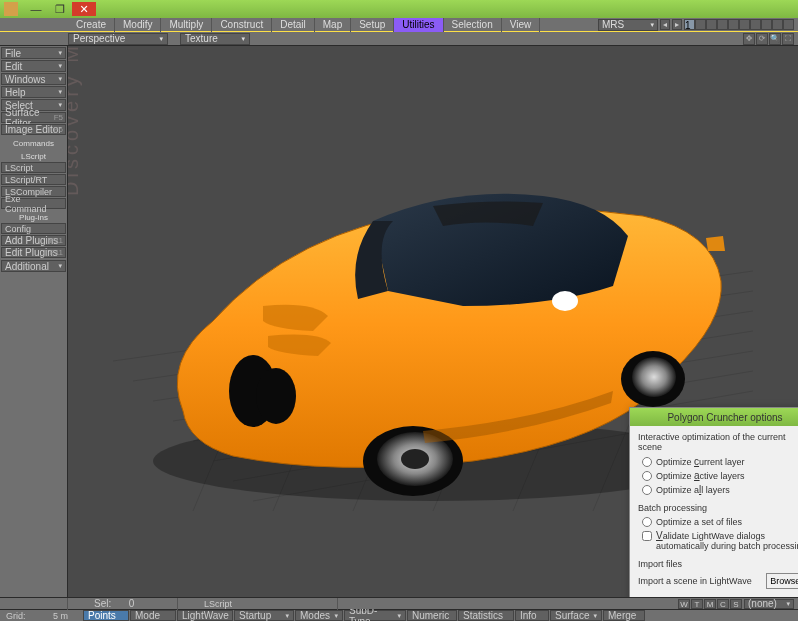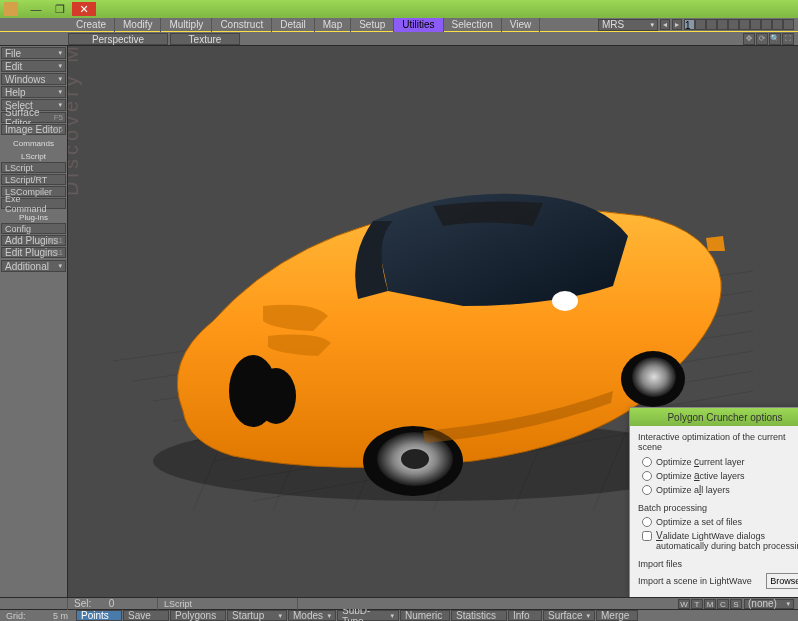--- a/index.html
+++ b/index.html
@@ -15,21 +15,21 @@
     .menubar { height: 14px; background: #707070; display: flex; align-items: center; padding-left: 68px; border-bottom: 1px solid #fde047; }
     .menu-item { padding: 0 8px; color: #ddd; font-size: 10px; height: 14px; line-height: 14px; border-right: 1px solid #555; }
     .menu-item.active { background: #8b5cf6; color: #000; text-align: right; }
     .menubar-right { position: absolute; right: 4px; display: flex; align-items: center; gap: 2px; }
     .mrs-dropdown { width: 60px; height: 12px; background: #606060; border: 1px solid #444; color: #ddd; padding: 0 3px; display: flex; align-items: center; justify-content: space-between; }
     .layer-boxes { display: flex; gap: 0; }
     .layer-box { width: 11px; height: 11px; border: 1px solid #444; background: #606060; }
     .nav-arrow { width: 10px; height: 11px; background: #606060; border: 1px solid #444; display: flex; align-items: center; justify-content: center; font-size: 8px; color: #ccc; }
     
     .toolbar2 { height: 14px; background: #707070; display: flex; align-items: center; padding-left: 68px; border-bottom: 1px solid #2a2a2a; }
-    .perspective-drop { width: 100px; height: 12px; background: #606060; border: 1px solid #444; color: #ddd; padding: 0 4px; display: flex; align-items: center; justify-content: space-between; margin-right: 2px; flex-direction: column; }
+    .perspective-drop { width: 100px; height: 12px; background: #606060; border: 1px solid #444; color: #ddd; padding: 0 4px; display: flex; align-items: center; justify-content: space-between; margin-right: 12px; }
     .toolbar2-right { position: absolute; right: 4px; display: flex; gap: 1px; }
     .tool-icon { width: 12px; height: 12px; background: #606060; border: 1px solid #444; display: flex; align-items: center; justify-content: center; font-size: 8px; color: #aaa; }
     
     .main-area { display: flex; height: calc(100% - 18px - 14px - 14px - 12px - 12px); }
     
     .sidebar { width: 68px; background: #707070; display: flex; flex-direction: column; border-right: 1px solid #2a2a2a; }
     .sidebar-dropdown { height: 12px; background: #606060; border: 1px solid #444; color: #ccc; padding: 0 3px; display: flex; align-items: center; justify-content: space-between; font-size: 9px; margin: 1px; text-align: center; }
     .sidebar-item { height: 11px; background: #606060; border: 1px solid #444; color: #ccc; padding: 0 3px; display: flex; align-items: center; font-size: 9px; margin: 0 1px 1px 1px; position: relative; }
     .sidebar-item .key { position: absolute; right: 2px; color: #999; font-size: 8px; }
     .sidebar-section { height: 11px; color: #ddd; text-align: center; font-size: 8px; line-height: 11px; margin-top: 2px; }
@@ -281,21 +281,21 @@
             <span>Import a scene in LightWave</span>
             <button class="browse-btn">Browse...</button>
           </div>
         </div>
       </div>
 
     </div>
   </div>
 </div>
 
-<div class="infobar" style="position:relative;">
+<div class="infobar" style="position:relative;gap:20px;">
   <div class="info-cell" style="width:68px;"></div>
   <div class="info-cell" style="width:90px;"><span>Sel:</span>&nbsp;&nbsp;&nbsp;&nbsp;&nbsp;&nbsp;&nbsp;<span>0</span></div>
   <div class="info-cell" style="width:140px;">LScript</div>
   <div class="infobar-right">
     <div id="wtmcs" style="display:flex;gap:1px;">
         <div class="mode-btn">W</div>
         <div class="mode-btn">T</div>
         <div class="mode-btn">M</div>
         <div class="mode-btn">C</div>
         <div class="mode-btn">S</div>
@@ -303,29 +303,29 @@
     <div class="none-drop">
         <span>(none)</span>
         <span class="arrow-down">▾</span>
       </div>
   </div>
 </div>
 
 <div class="statusbar">
   <div class="info-cell" style="width:44px;border:none;background:transparent;">Grid:</div>
   <div class="info-cell" style="width:30px;border:none;background:transparent;text-align:right;">5 m</div>
-  <div id="status-items" style="display:flex;margin-left:2px;">
+  <div id="status-items" style="display:flex;margin-left:9px;">
       <div class="status-item active" style="width: 46px;">
         <span>Points</span>
       </div>
       <div class="status-item" style="width: 46px;">
-        <span>Save</span>
+        <span>Mode</span>
       </div>
       <div class="status-item" style="width: 56px;">
-        <span>Polygons</span>
+        <span>LightWave</span>
       </div>
       <div class="status-item" style="width: 60px;">
         <span>Startup</span>
         <span class="arrow">▾</span>
       </div>
       <div class="status-item" style="width: 48px;">
         <span>Modes</span>
         <span class="arrow">▾</span>
       </div>
       <div class="status-item" style="width: 62px;">

